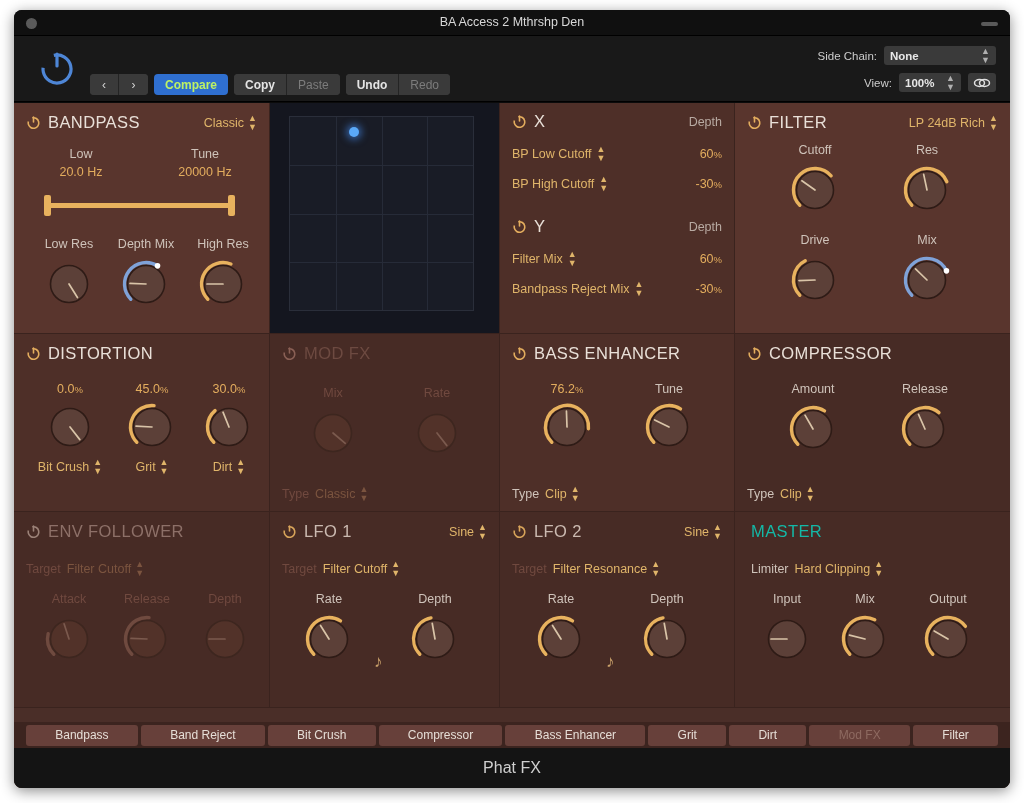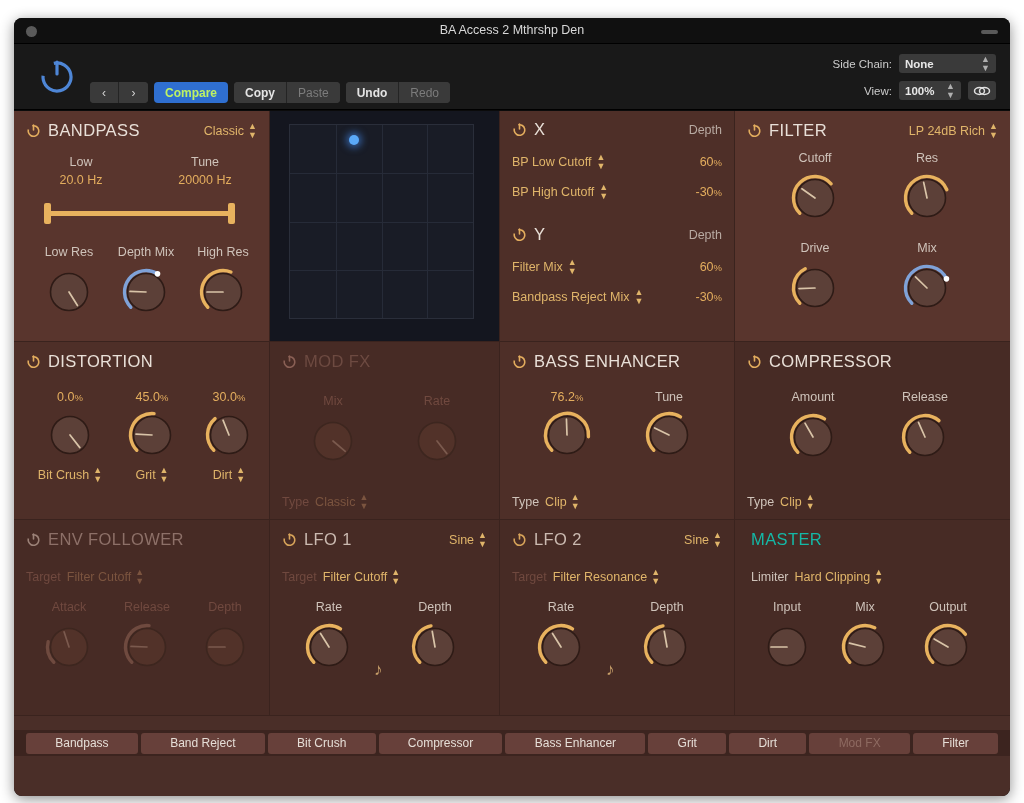--- a/index.html
+++ b/index.html
@@ -3,21 +3,21 @@
 <meta charset="utf-8">
 <style>
   * { box-sizing: border-box; margin: 0; padding: 0; }
   body {
     width: 1024px; height: 803px;
     background: #ffffff;
     font-family: "Liberation Sans", sans-serif;
     overflow: hidden;
   }
   .window {
-    position: absolute; left: 14px; top: 18px;
+    position: absolute; left: 14px; top: 10px;
     width: 996px; height: 778px;
     background: #0b0b0b;
     border-radius: 8px;
     overflow: hidden;
     box-shadow: 0 3px 14px rgba(0,0,0,0.45);
   }
 
   
   .titlebar {
     height: 26px; background: #101010;
@@ -214,21 +214,21 @@
         <div class="tbtn dim">Paste</div>
       </div>
       <div class="grp">
         <div class="tbtn bold">Undo</div>
         <div class="tbtn dim">Redo</div>
       </div>
     </div>
 
     <div class="sidechain-row">
       <span class="tb-label">Side Chain:</span>
-      <div class="mini-menu" style="width:97px;">
+      <div class="mini-menu" style="width:112px;">
         <span>None</span>
         <span class="st" style="margin-left:auto;">▲<br>▼</span>
       </div>
     </div>
 
     <div class="view-row">
       <span class="tb-label">View:</span>
       <div class="mini-menu" style="width:62px;">
         <span>100%</span>
         <span class="st" style="margin-left:auto;">▲<br>▼</span>
@@ -834,14 +834,17 @@
         <div class="tab">Band Reject</div>
         <div class="tab">Bit Crush</div>
         <div class="tab">Compressor</div>
         <div class="tab">Bass Enhancer</div>
         <div class="tab">Grit</div>
         <div class="tab">Dirt</div>
         <div class="tab dim">Mod FX</div>
         <div class="tab">Filter</div>
       </div>
 
+    <div class="footer">
+      <span>Phat FX</span>
+    </div>
   </div>
 </div>
 
 </body></html>

